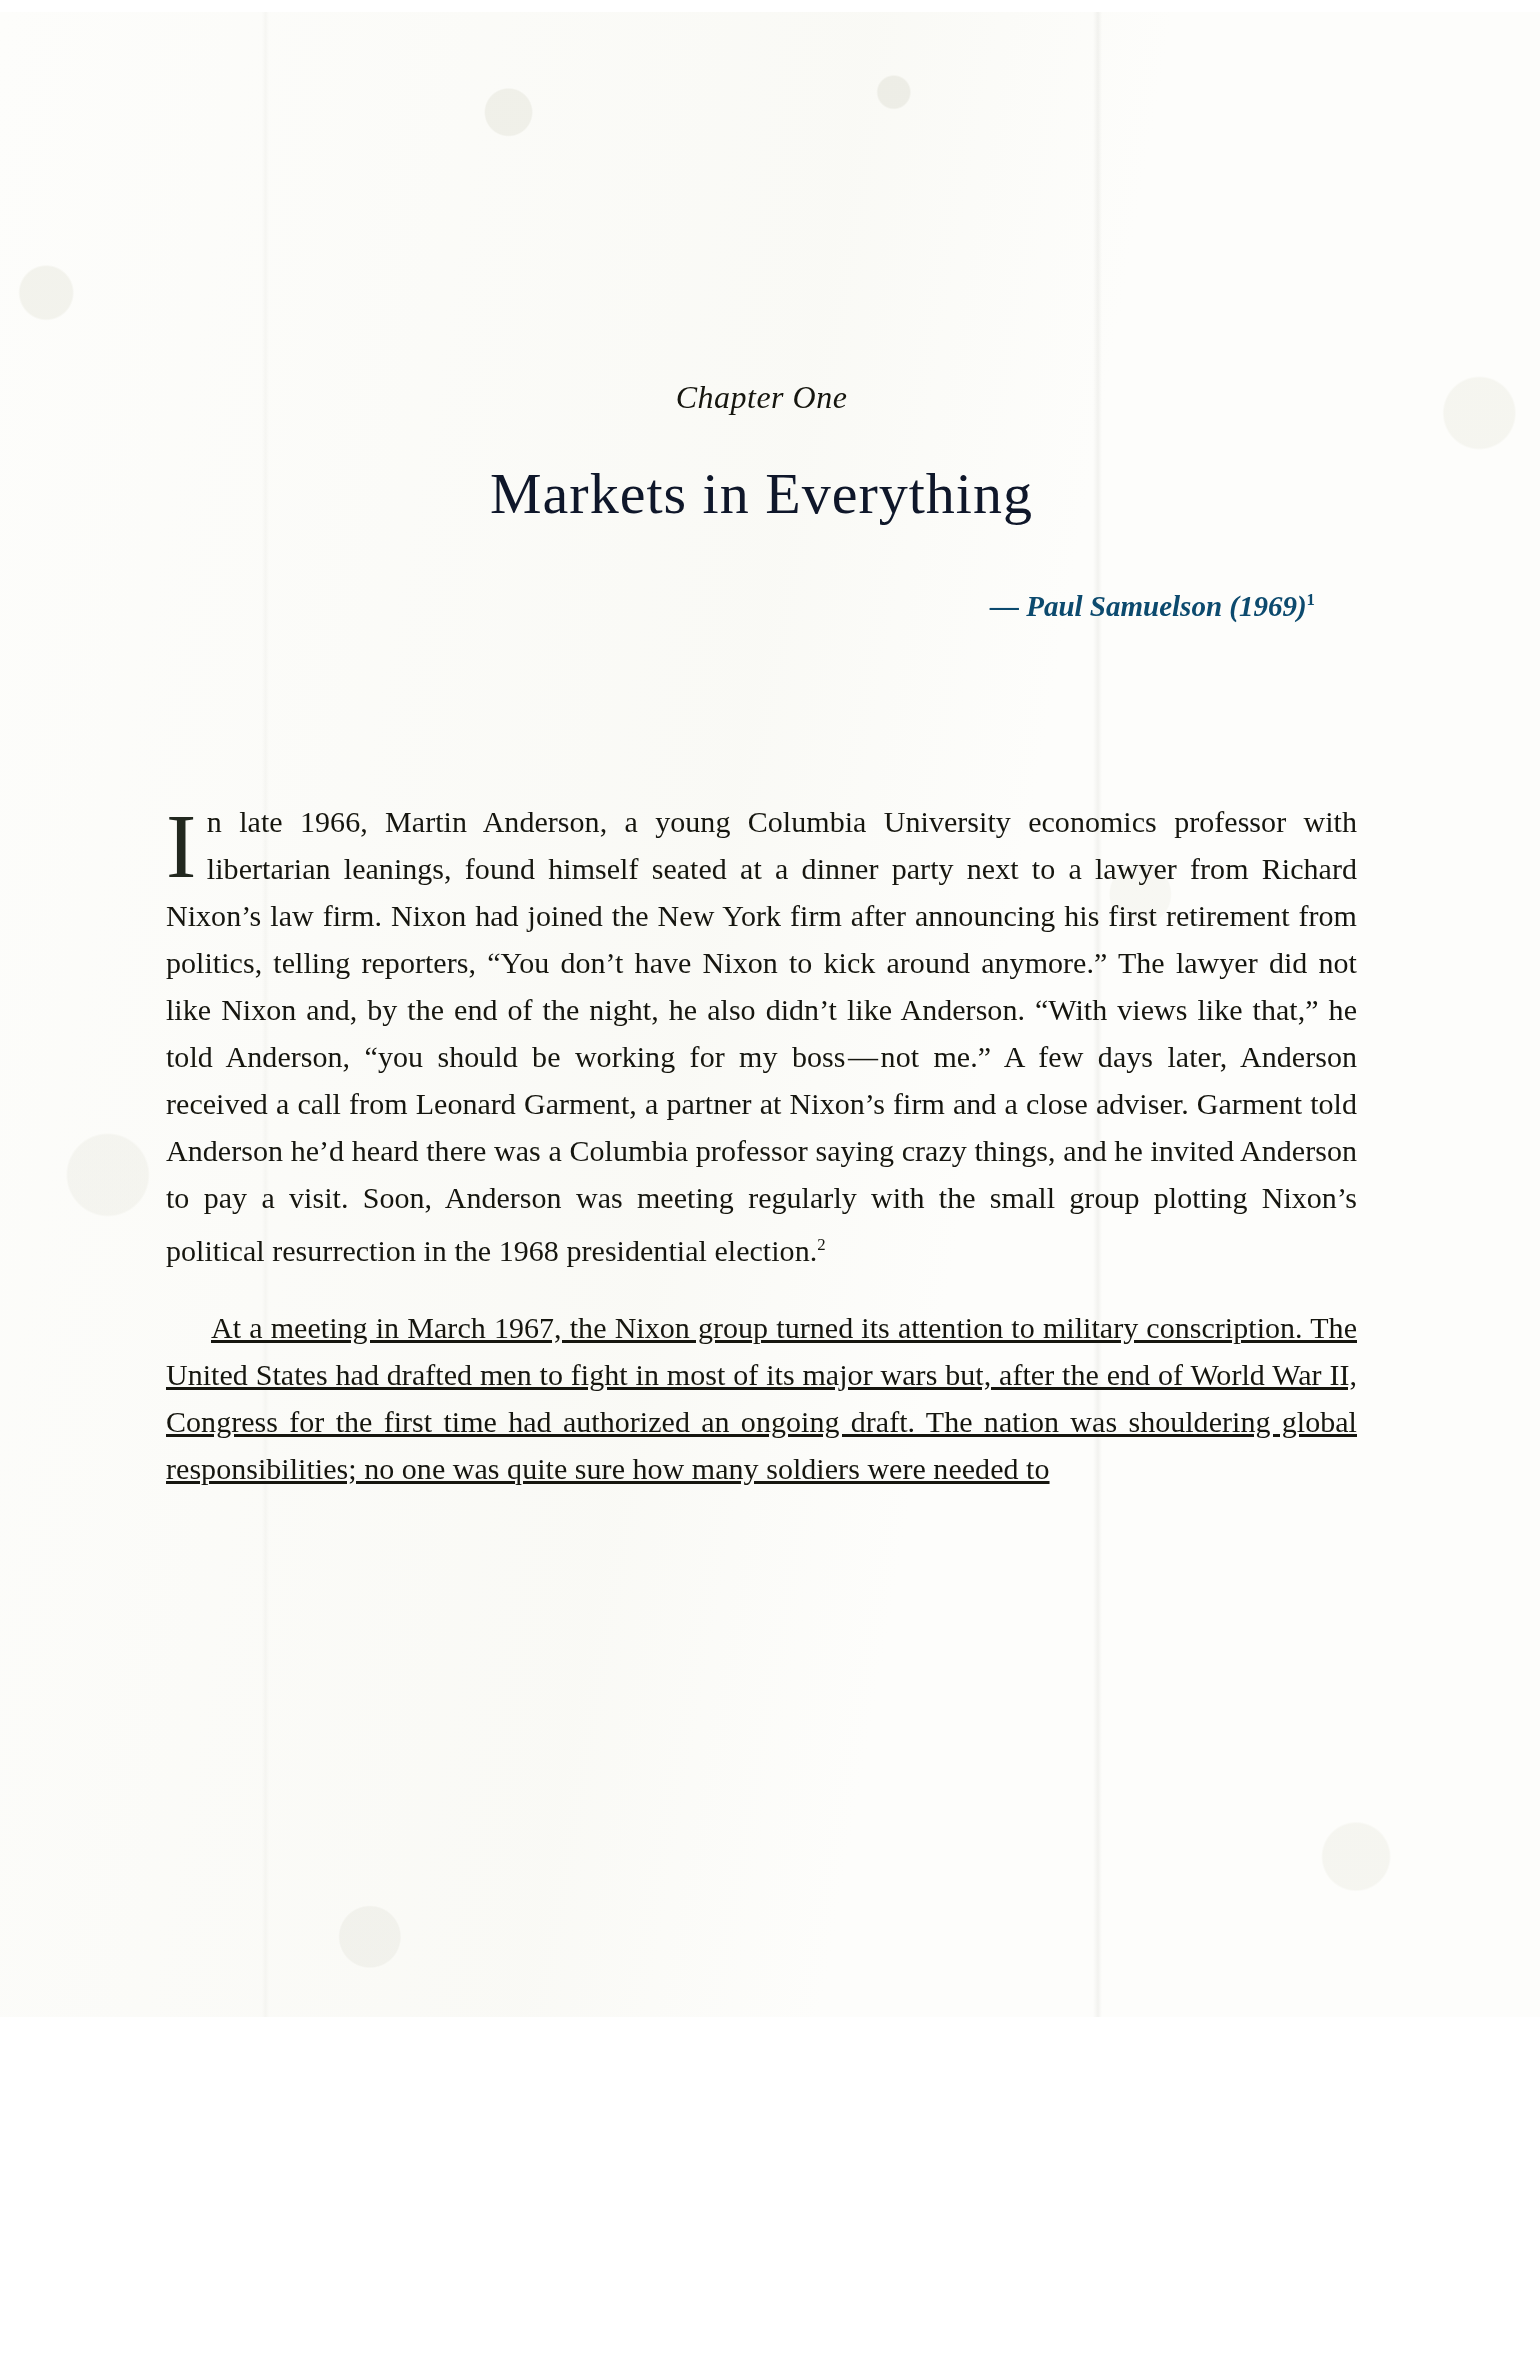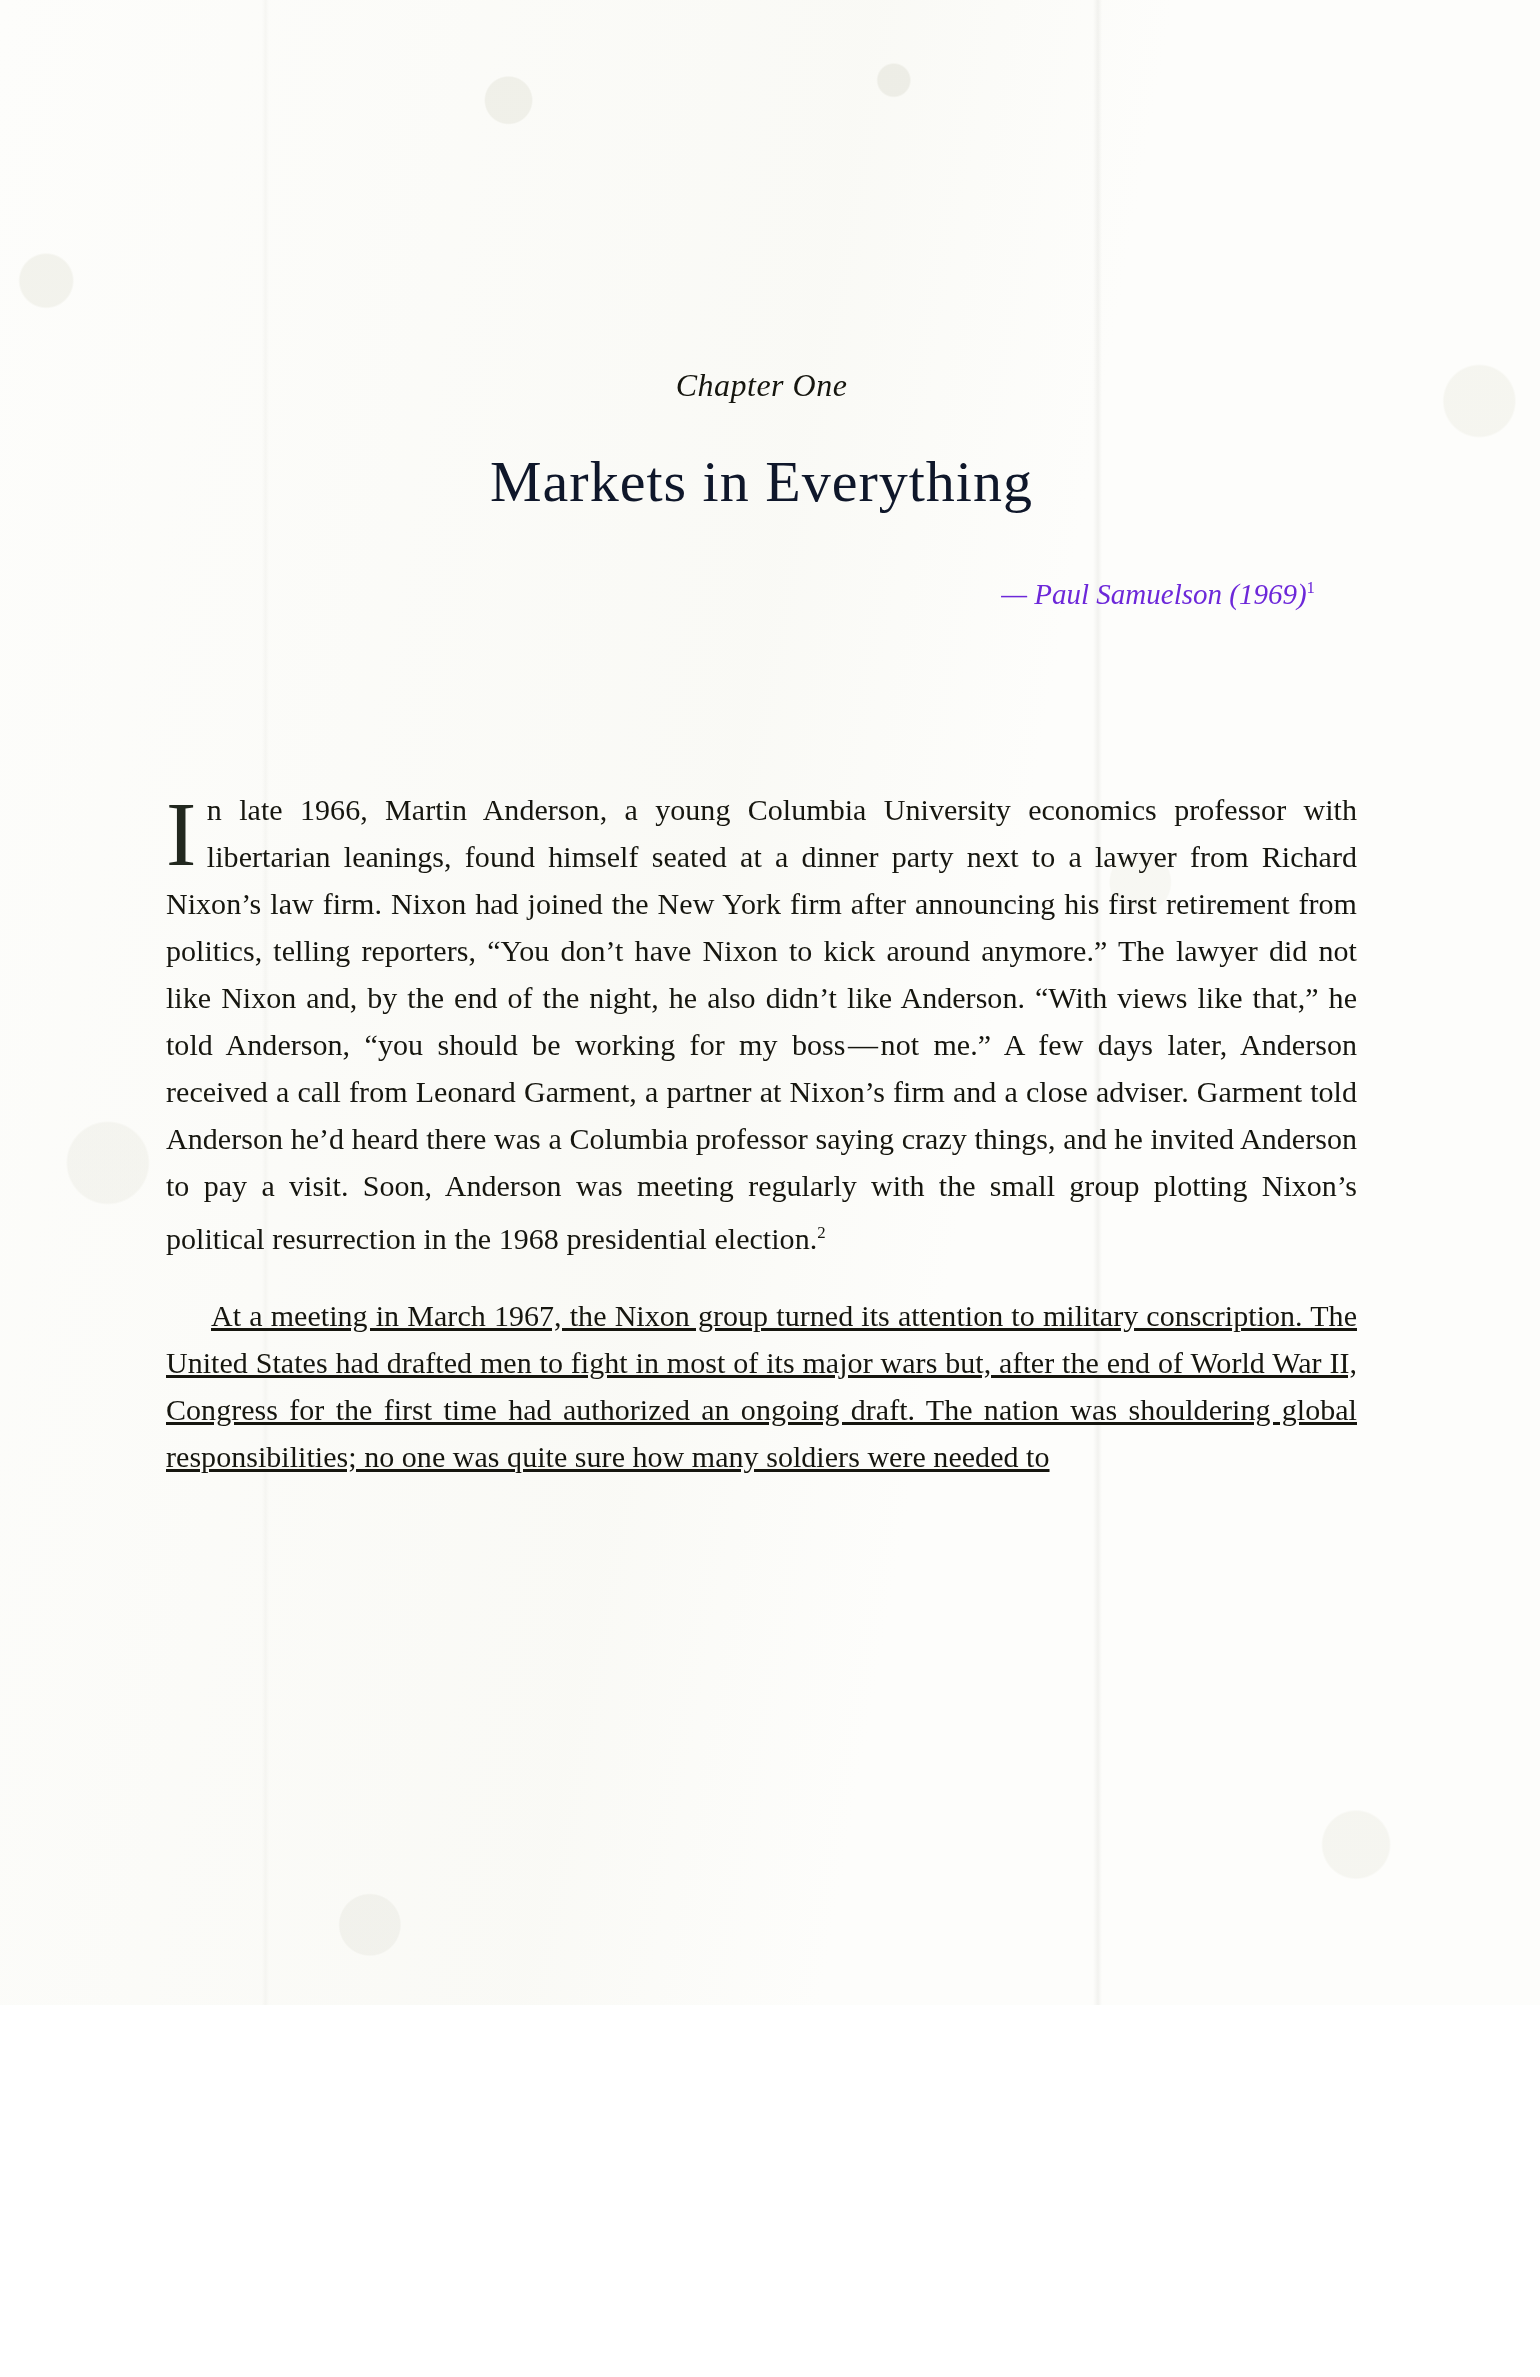--- a/index.html
+++ b/index.html
@@ -6,21 +6,21 @@
   html, body {
     margin: 0;
     padding: 0;
     background: #ffffff;
   }
 
   .page {
     position: relative;
     width: 1541px;
     height: 2005px;
-    margin: 0 auto;
+    margin: 12px auto;
     background: #fdfdfb;
     overflow: hidden;
     font-family: "Liberation Serif", "DejaVu Serif", serif;
     color: #14140f;
     -webkit-font-smoothing: antialiased;
   }
 
   
   .paper-texture {
     position: absolute;
@@ -100,21 +100,22 @@
     line-height: 47px;
     color: #17170f;
     letter-spacing: 0.1px;
   }
 
   .epigraph-attribution {
     margin-top: 29px;
     text-align: right;
     font-style: italic;
     font-size: 29px;
-    color: #6d28d9;
+    color: #0c4a6e;
+    font-weight: bold;
   }
 
   .epigraph-attribution sup {
     font-size: 0.58em;
     vertical-align: super;
     font-style: normal;
   }
 
   
   .body-block {

